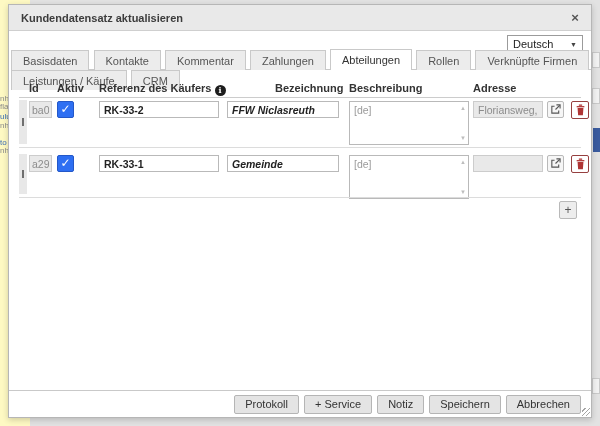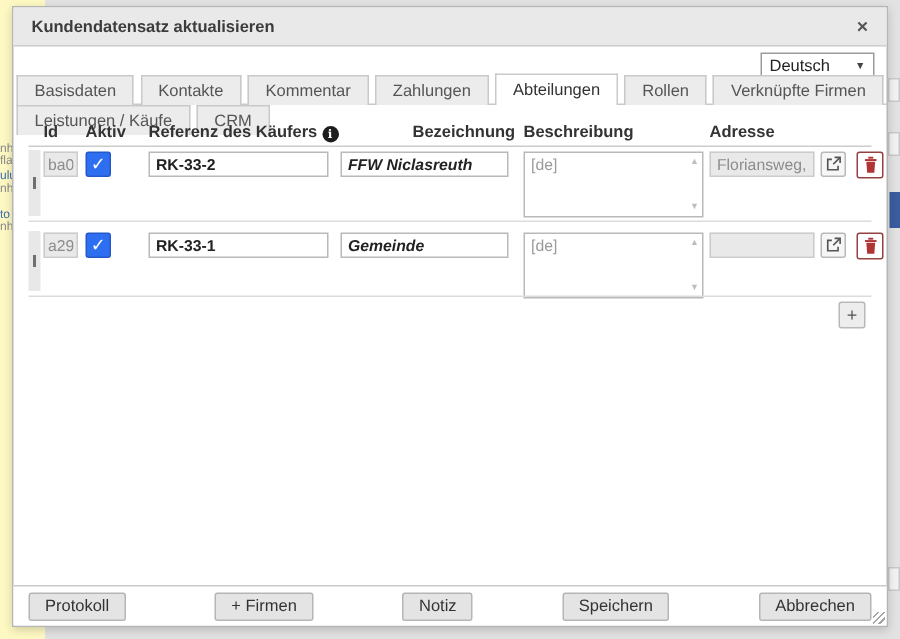--- a/index.html
+++ b/index.html
@@ -124,21 +124,21 @@
   .add-btn {
     position:absolute; left:550px; top:196px; width:18px; height:18px;
     background:#ededed; border:1px solid #b9b9b9; border-radius:2px;
     font-size:12px; color:#555; text-align:center; line-height:16px; cursor:pointer;
   }
 
   
   .footer {
     position:absolute; left:0; right:0; bottom:0; height:27px;
     border-top:1px solid #c9c9c9; background:#fff;
-    display:flex; align-items:center; justify-content:space-between; gap:5px; padding:0 10px;
+    display:flex; align-items:center; justify-content:flex-end; gap:5px; padding:0 10px;
   }
   .f-btn {
     height:19px; padding:0 10px; background:#e4e4e4;
     border:1px solid #b5b5b5; border-radius:2px;
     font-family:"Liberation Sans","DejaVu Sans",sans-serif;
     font-size:11px; color:#333; cursor:pointer; line-height:17px;
   }
   .resize-handle {
     position:absolute; right:1px; bottom:1px; width:8px; height:8px; cursor:nwse-resize;
     background:repeating-linear-gradient(135deg, transparent 0 2px, #a5a5a5 2px 3px);
@@ -256,20 +256,20 @@
         <path d="M2.8 4.2h6.4l-.6 8H3.4l-.6-8z" fill="#b03434"></path>
       </svg>
     </div>
     <div class="row-line"></div>
   </div>
 
   <div class="add-btn"><span>+</span></div>
 
   <div class="footer">
     <button class="f-btn">Protokoll</button>
-    <button class="f-btn">+ Firmen</button>
+    <button class="f-btn">+ Service</button>
     <button class="f-btn">Notiz</button>
     <button class="f-btn">Speichern</button>
     <button class="f-btn">Abbrechen</button>
   </div>
 
   <div class="resize-handle"></div>
 </div>
 
 </body></html>

